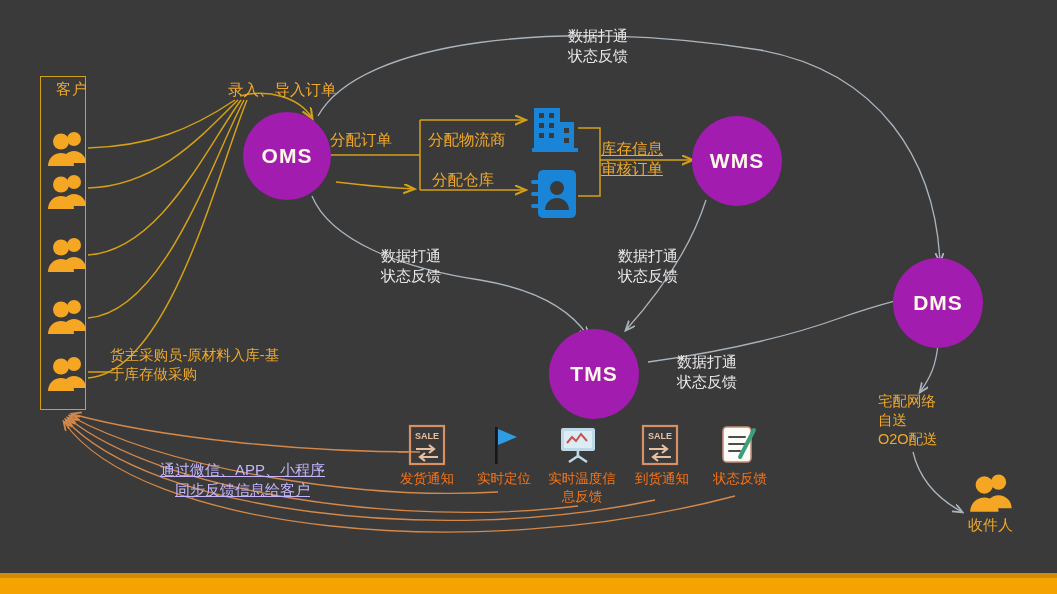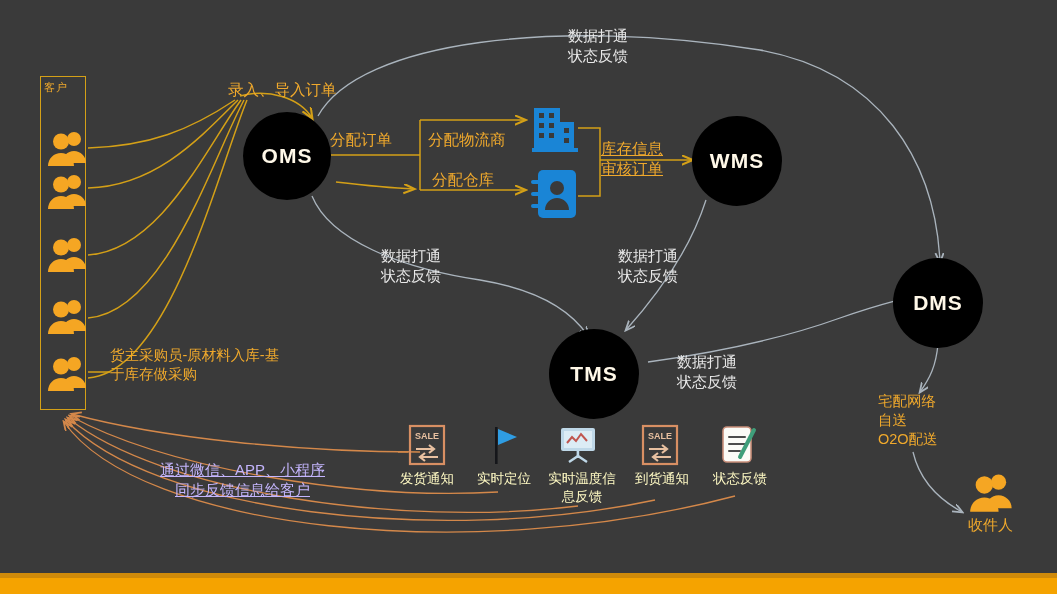--- a/index.html
+++ b/index.html
@@ -16,42 +16,42 @@
   .bottombar{position:absolute;left:0;bottom:0;width:1057px;height:16px;background:#f5a300;}
   .bottombar-dark{position:absolute;left:0;bottom:16px;width:1057px;height:5px;background:#cf8a0a;}
 
   
   .cust-box{
     position:absolute;left:40px;top:76px;width:46px;height:334px;
     border:1.6px solid #d4a017;box-sizing:border-box;
   }
   .cust-title{
     position:absolute;left:44px;top:80px;width:56px;
-    color:#f0a92c;font-size:11px;letter-spacing:1px;
+    color:#f0a92c;font-size:15px;letter-spacing:1px;text-align:center;
   }
   .person{position:absolute;width:44px;height:36px;}
 
   
   .node{
     position:absolute;border-radius:50%;
-    background:#000000;
+    background:#a21caf;
     display:flex;align-items:center;justify-content:center;
     color:#fff8e8;font-weight:bold;letter-spacing:1px;
     box-shadow:0 0 0 0 rgba(0,0,0,0);
   }
   .node span{pointer-events:none;}
 
   
   .lbl{position:absolute;white-space:pre;line-height:1.32;}
   .lbl-gold{color:#f0a92c;}
   .lbl-white{color:#e8e8e8;}
   .lbl-orange{color:#c4b5fd;text-decoration:underline;}
 
   .icon-wrap{position:absolute;width:40px;height:42px;}
-  .icon-lbl{position:absolute;color:#fef9c3;font-size:13.5px;text-align:center;line-height:1.3;white-space:pre;}
+  .icon-lbl{position:absolute;color:#f97316;font-size:13.5px;text-align:center;line-height:1.3;white-space:pre;}
 </style>
 </head>
 <body>
 
 <div id="stage">
 
   <svg id="wires" viewBox="0 0 1057 594">
     <defs>
       <marker id="arrGold" markerWidth="9" markerHeight="9" refX="7" refY="3.2" orient="auto">
         <path d="M0,0 L7.5,3.2 L0,6.4" fill="none" stroke="#d4a017" stroke-width="1.4"></path>

